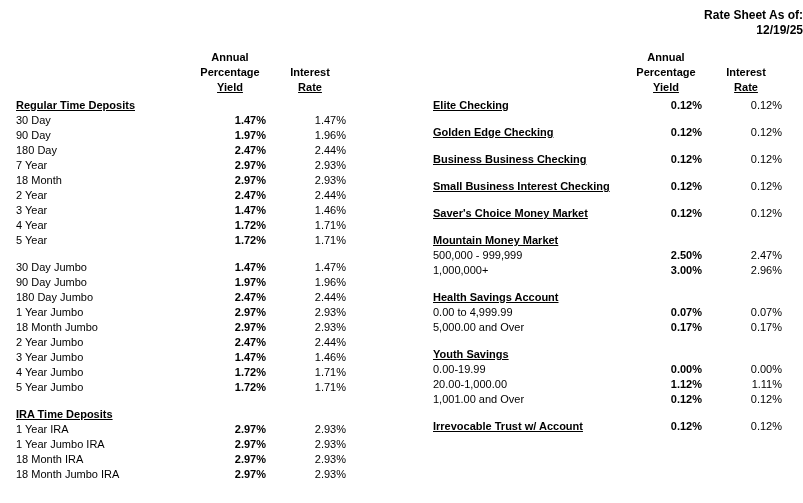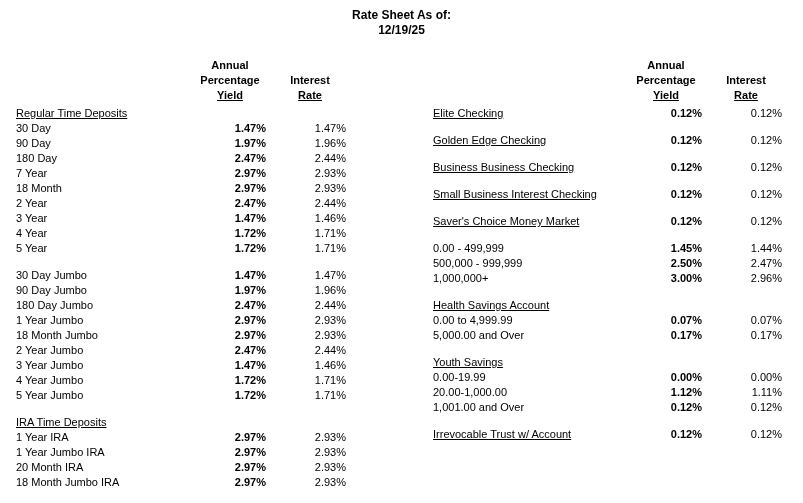--- a/index.html
+++ b/index.html
@@ -12,40 +12,40 @@
     height: 503px;
     overflow: hidden;
     font-family: "Liberation Sans", sans-serif;
     color: #000000;
     position: relative;
   }
 
   
   .title-block {
     width: 803px;
-    text-align: center;
+    text-align: right;
     padding-top: 8px;
   }
   .title-line {
     font-size: 12px;
     font-weight: bold;
     line-height: 15px;
     letter-spacing: 0px;
   }
 
   
   .sheet {
     position: absolute;
     top: 46px;
     left: 0;
     width: 803px;
   }
   .column {
     position: absolute;
-    top: 12px;
+    top: 4px;
   }
   .column.left  { left: 16px;  width: 330px; }
   .column.right { left: 433px; width: 353px; }
 
   
   .col-head {
     position: relative;
     height: 48px;
   }
   .head-apy, .head-rate {
@@ -83,21 +83,21 @@
   }
   .row.spacer { height: 12px; }
 
   .row .label {
     position: absolute;
     left: 0;
     top: 0;
     font-size: 11px;
   }
   .row.section .label {
-    font-weight: normal;
+    font-weight: bold;
     text-decoration: underline;
   }
 
   .row .apy, .row .rate {
     position: absolute;
     top: 0;
     text-align: right;
     font-size: 11px;
   }
   .row .apy { font-weight: bold; }
@@ -234,21 +234,21 @@
           <span class="label">1 Year IRA</span>
           <span class="apy">2.97%</span>
           <span class="rate">2.93%</span>
         </div>
         <div class="row">
           <span class="label">1 Year Jumbo IRA</span>
           <span class="apy">2.97%</span>
           <span class="rate">2.93%</span>
         </div>
         <div class="row">
-          <span class="label">20 Month IRA</span>
+          <span class="label">18 Month IRA</span>
           <span class="apy">2.97%</span>
           <span class="rate">2.93%</span>
         </div>
         <div class="row">
           <span class="label">18 Month Jumbo IRA</span>
           <span class="apy">2.97%</span>
           <span class="rate">2.93%</span>
         </div>
       </div>
   </div>
@@ -290,24 +290,22 @@
           <span class="apy">0.12%</span>
           <span class="rate">0.12%</span>
         </div>
         <div class="row spacer"></div>
         <div class="row section">
           <span class="label">Saver's Choice Money Market</span>
           <span class="apy">0.12%</span>
           <span class="rate">0.12%</span>
         </div>
         <div class="row spacer"></div>
-        <div class="row">
-          <span class="label">0.00 - 499,999</span>
-          <span class="apy">1.45%</span>
-          <span class="rate">1.44%</span>
+        <div class="row section">
+          <span class="label">Mountain Money Market</span>
         </div>
         <div class="row">
           <span class="label">500,000 - 999,999</span>
           <span class="apy">2.50%</span>
           <span class="rate">2.47%</span>
         </div>
         <div class="row">
           <span class="label">1,000,000+</span>
           <span class="apy">3.00%</span>
           <span class="rate">2.96%</span>

